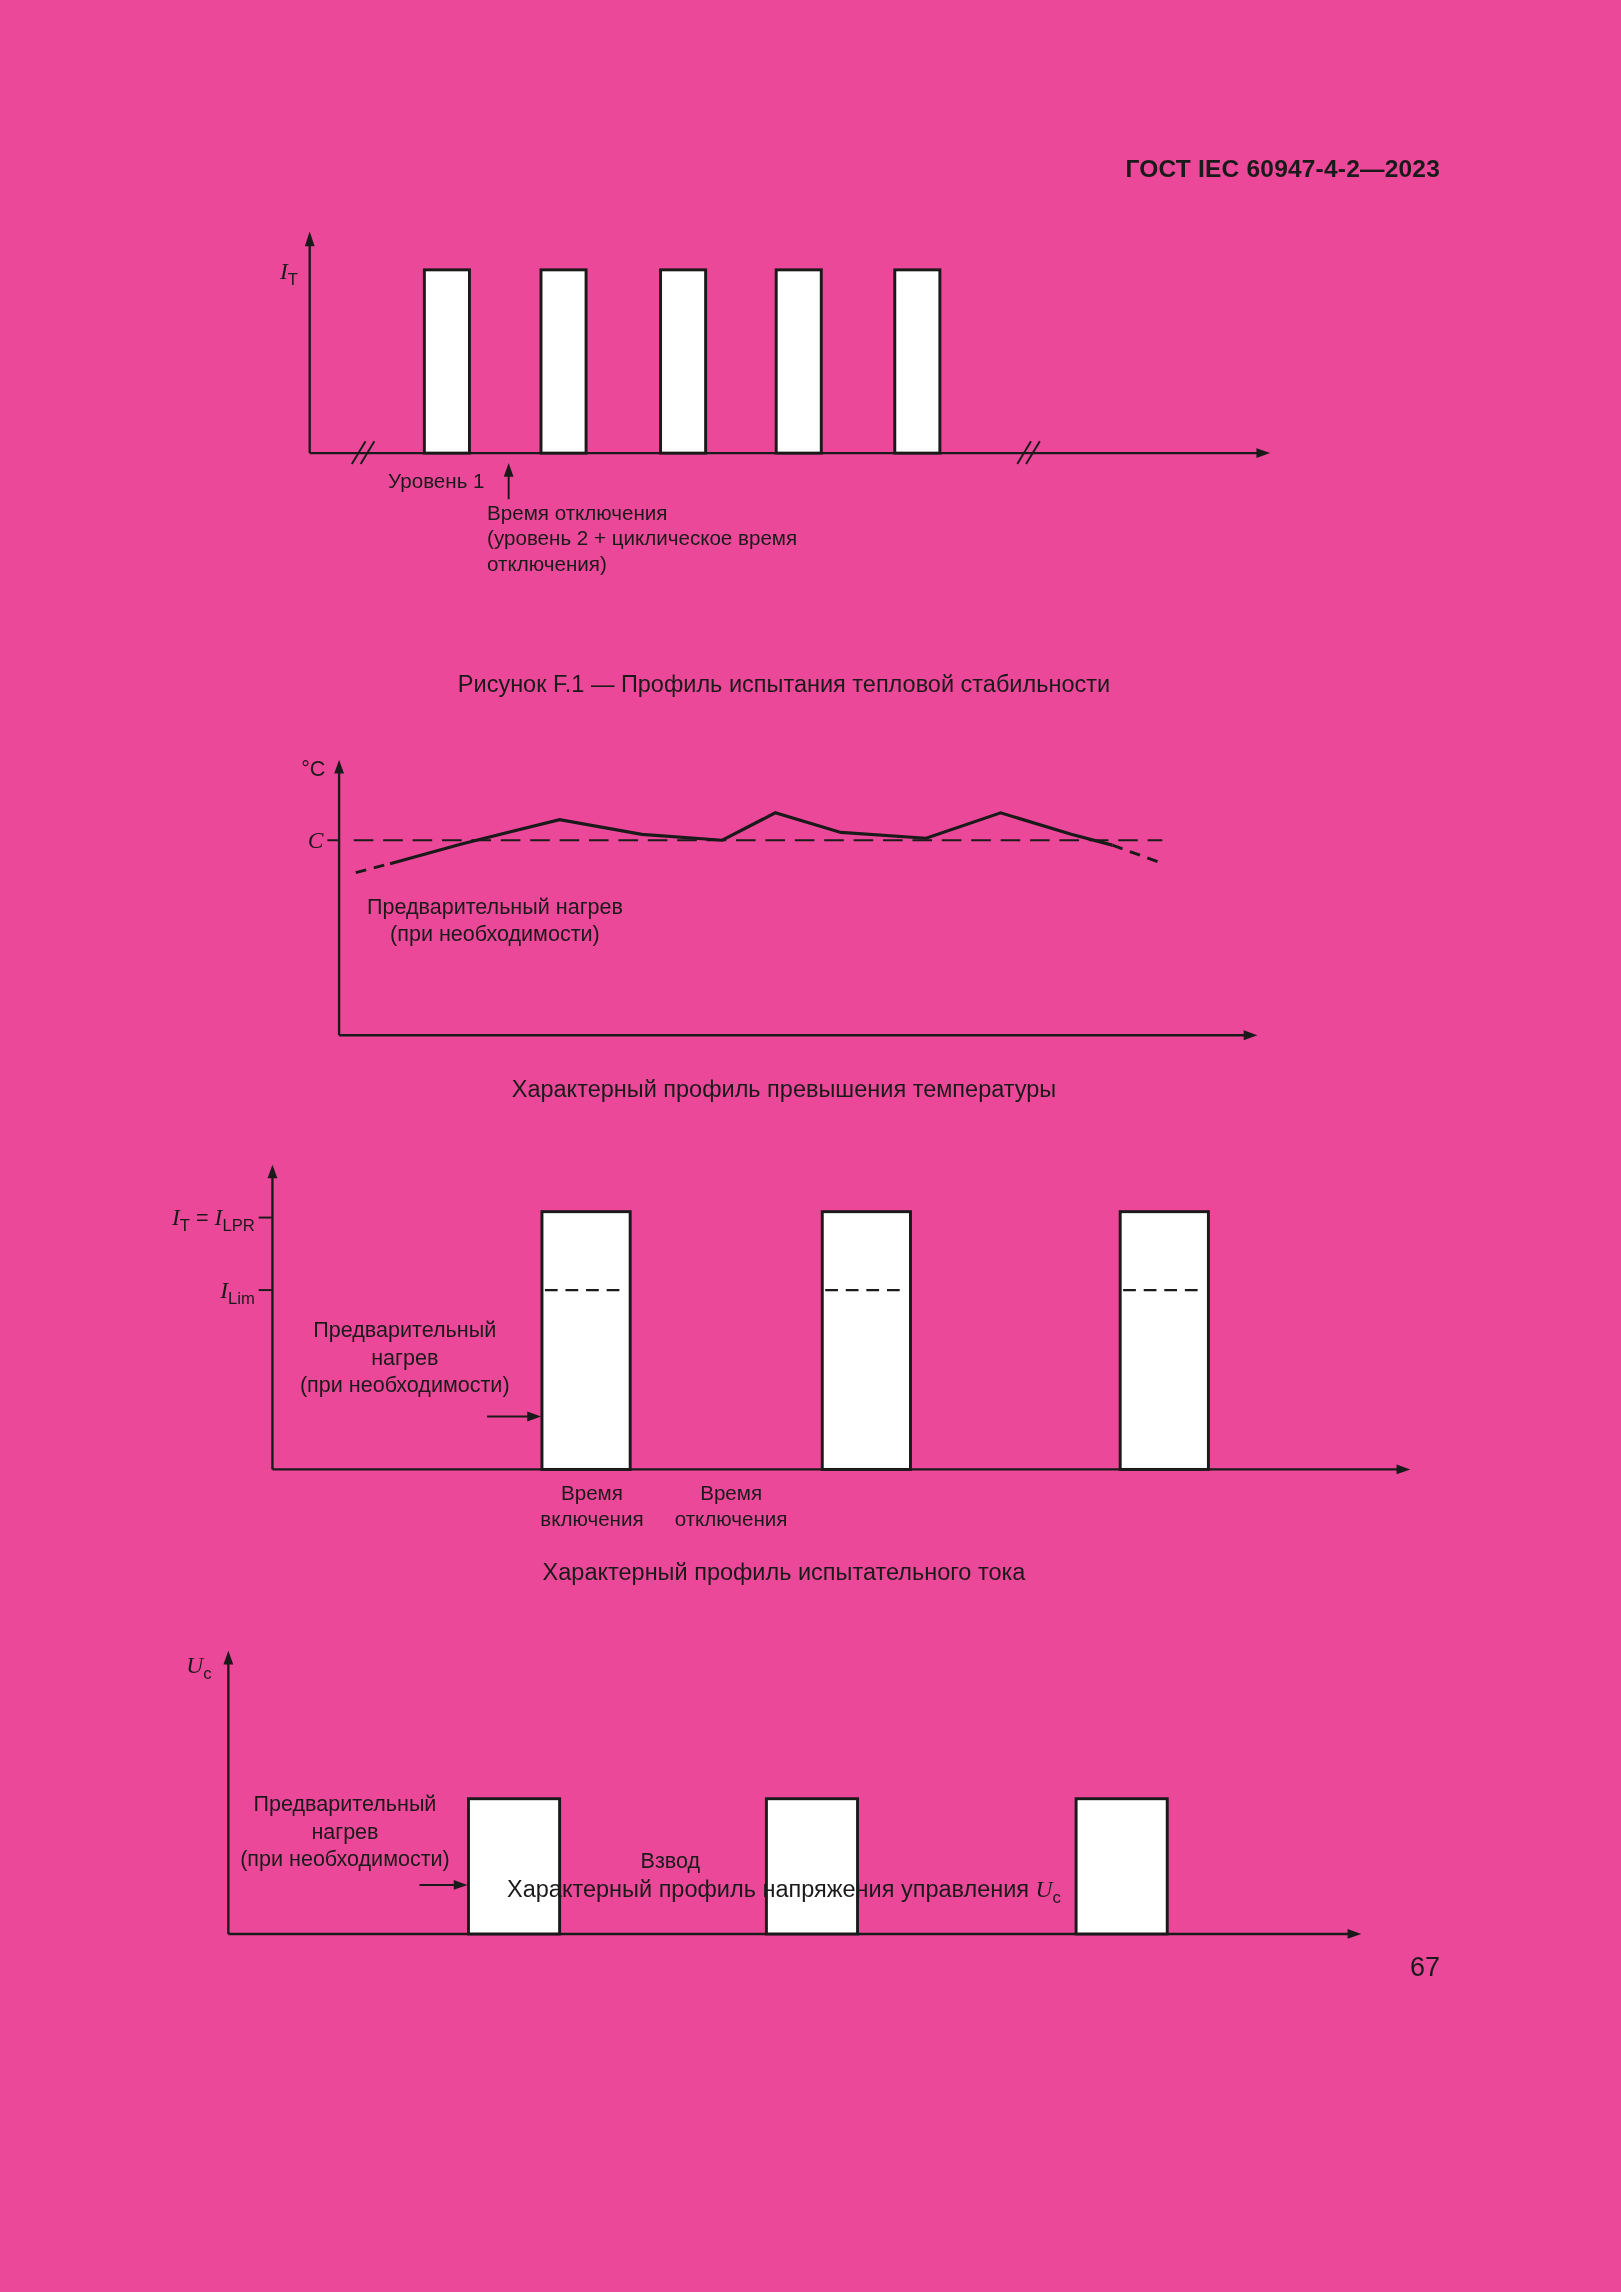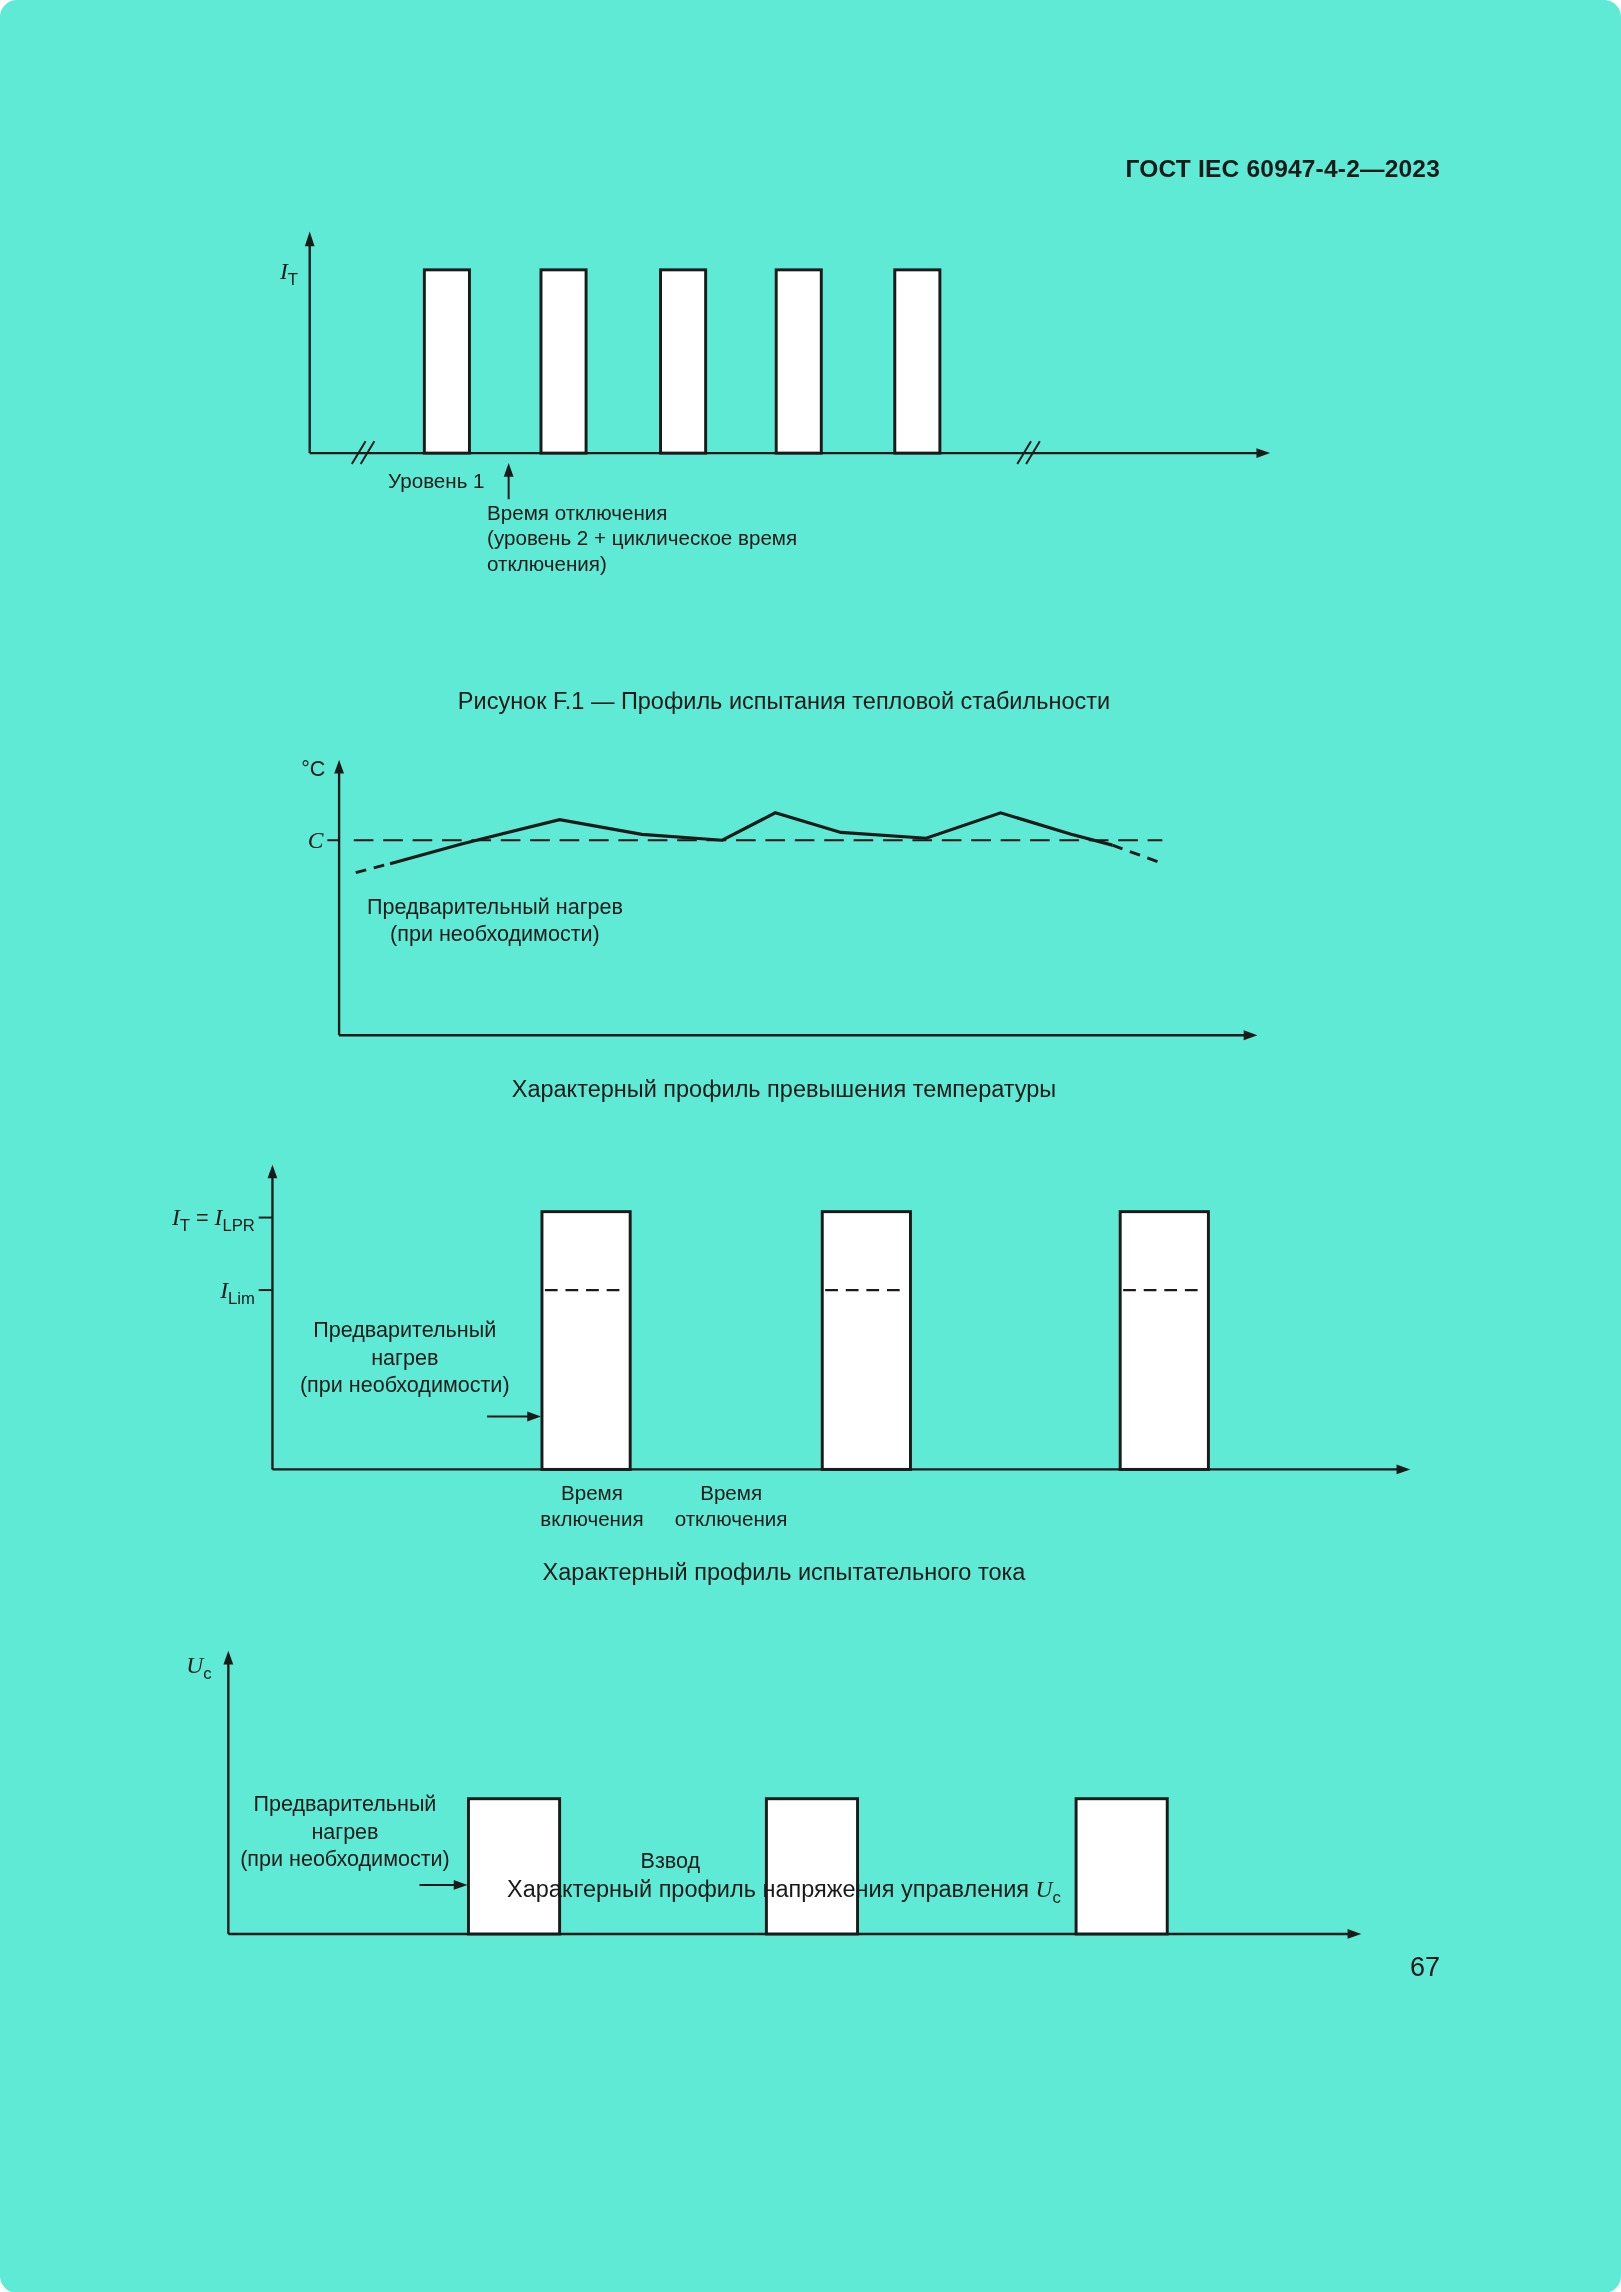--- a/index.html
+++ b/index.html
@@ -1,34 +1,34 @@
 <!DOCTYPE html>
 <html><head>
 <meta charset="utf-8">
 <style>
   * { margin:0; padding:0; box-sizing:border-box; }
   html,body { background:#ffffff; }
   body { font-family:"Liberation Sans", sans-serif; color:#1a1a1a; }
   .page {
     position:relative; width:1621px; height:2293px; margin:0 auto;
-    background:#5eead4; overflow:hidden;border-radius:17px;
+    background:#ec4899; overflow:hidden;
   }
   .hdr {
     position:absolute; top:155px; right:181px;
     font-size:24.5px; font-weight:bold; letter-spacing:0.2px;
   }
   .pagenum {
     position:absolute; top:1952px; right:181px; font-size:27px;
   }
   .caption {
     position:absolute; left:0; width:1568px; text-align:center;
     font-size:23.5px; line-height:27.4px;
   }
   .cap1 { top:610px; }
-  .cap2 { top:671px;margin-top:17px; }
+  .cap2 { top:671px; }
   .cap3 { top:1076px; }
   .cap4 { top:1559px; }
   .cap5 { top:1876px; }
   .var { font-family:"Liberation Serif", serif; font-style:italic; }
   .caption sub { font-size:16.7px; }
   svg.fig { position:absolute; left:0; top:0; }
   svg text { font-family:"Liberation Sans", sans-serif; fill:#1a1a1a; font-size:22px; }
   svg .var-t { font-family:"Liberation Serif", serif; font-style:italic; font-size:24px; }
   svg .sub-t { font-size:17px; font-style:normal; font-family:"Liberation Sans", sans-serif; }
   svg .lbl21 { font-size:21px; }

